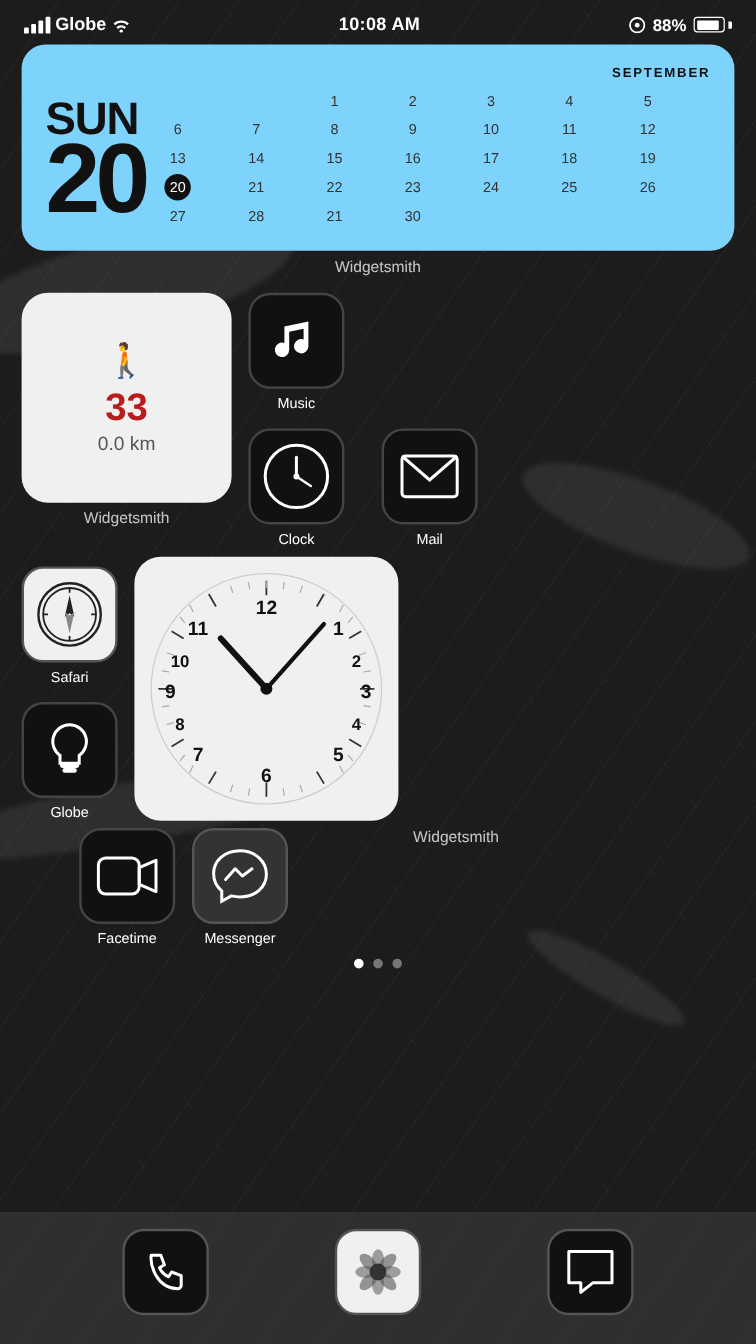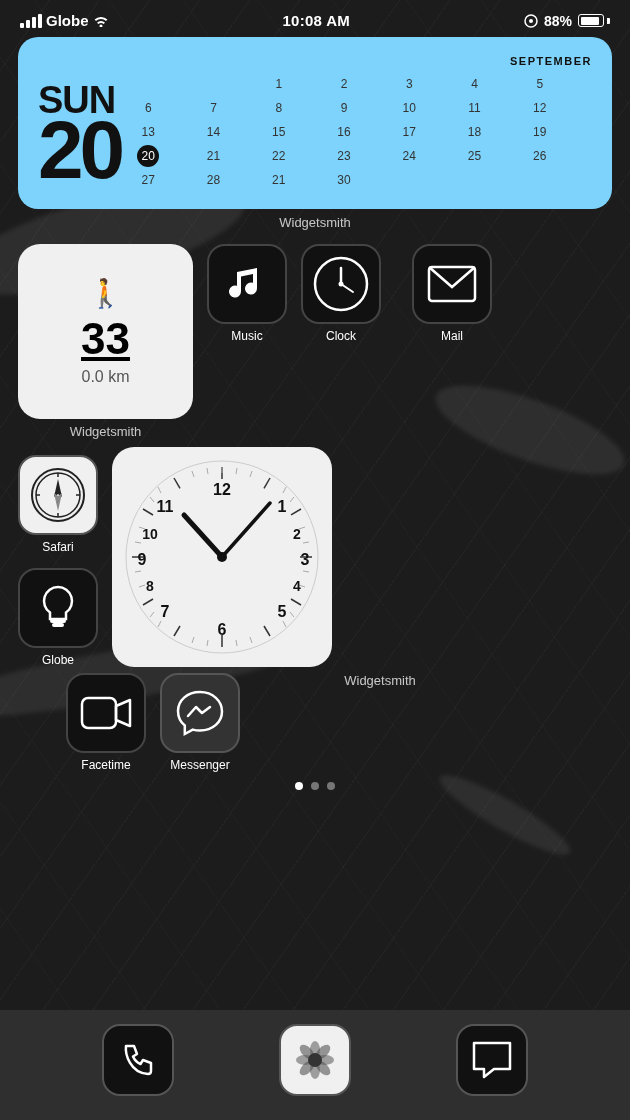--- a/index.html
+++ b/index.html
@@ -146,21 +146,21 @@
       border-radius: 22px;
       width: 175px;
       height: 175px;
       display: flex;
       flex-direction: column;
       align-items: center;
       justify-content: center;
       gap: 4px;
       flex-shrink: 0;
     }
-    .steps-count { font-size: 44px; font-weight: 700; color: #000000; text-decoration: underline; }
+    .steps-count { font-size: 32px; font-weight: 700; color: #b91c1c; }
     .steps-km { font-size: 16px; color: #555; }
 
     
     .app-icon {
       display: flex;
       flex-direction: column;
       align-items: center;
       gap: 5px;
       cursor: pointer;
     }
@@ -338,21 +338,21 @@
 
     <div style="display:flex;flex-direction:column;align-items:center;">
       <div class="steps-widget">
         <div style="font-size:28px;">🚶</div>
         <div class="steps-count">33</div>
         <div class="steps-km">0.0 km</div>
       </div>
       <div class="widgetsmith-label" style="margin-bottom:0;margin-top:5px;">Widgetsmith</div>
     </div>
 
-    <div style="display:flex;flex-direction:row;gap:14px;">
+    <div style="display:flex;flex-direction:column;gap:14px;">
       <div style="display:flex;gap:14px;">
 
         <div class="app-icon">
           <div class="app-icon-img icon-black">
             <svg width="44" height="44" viewBox="0 0 44 44">
               <path d="M32 8v18.5a6 6 0 1 1-4-5.65V12L16 14.5v15a6 6 0 1 1-4-5.65V10l20-4z" fill="white"></path>
             </svg>
           </div>
           <span class="app-label">Music</span>
         </div>

